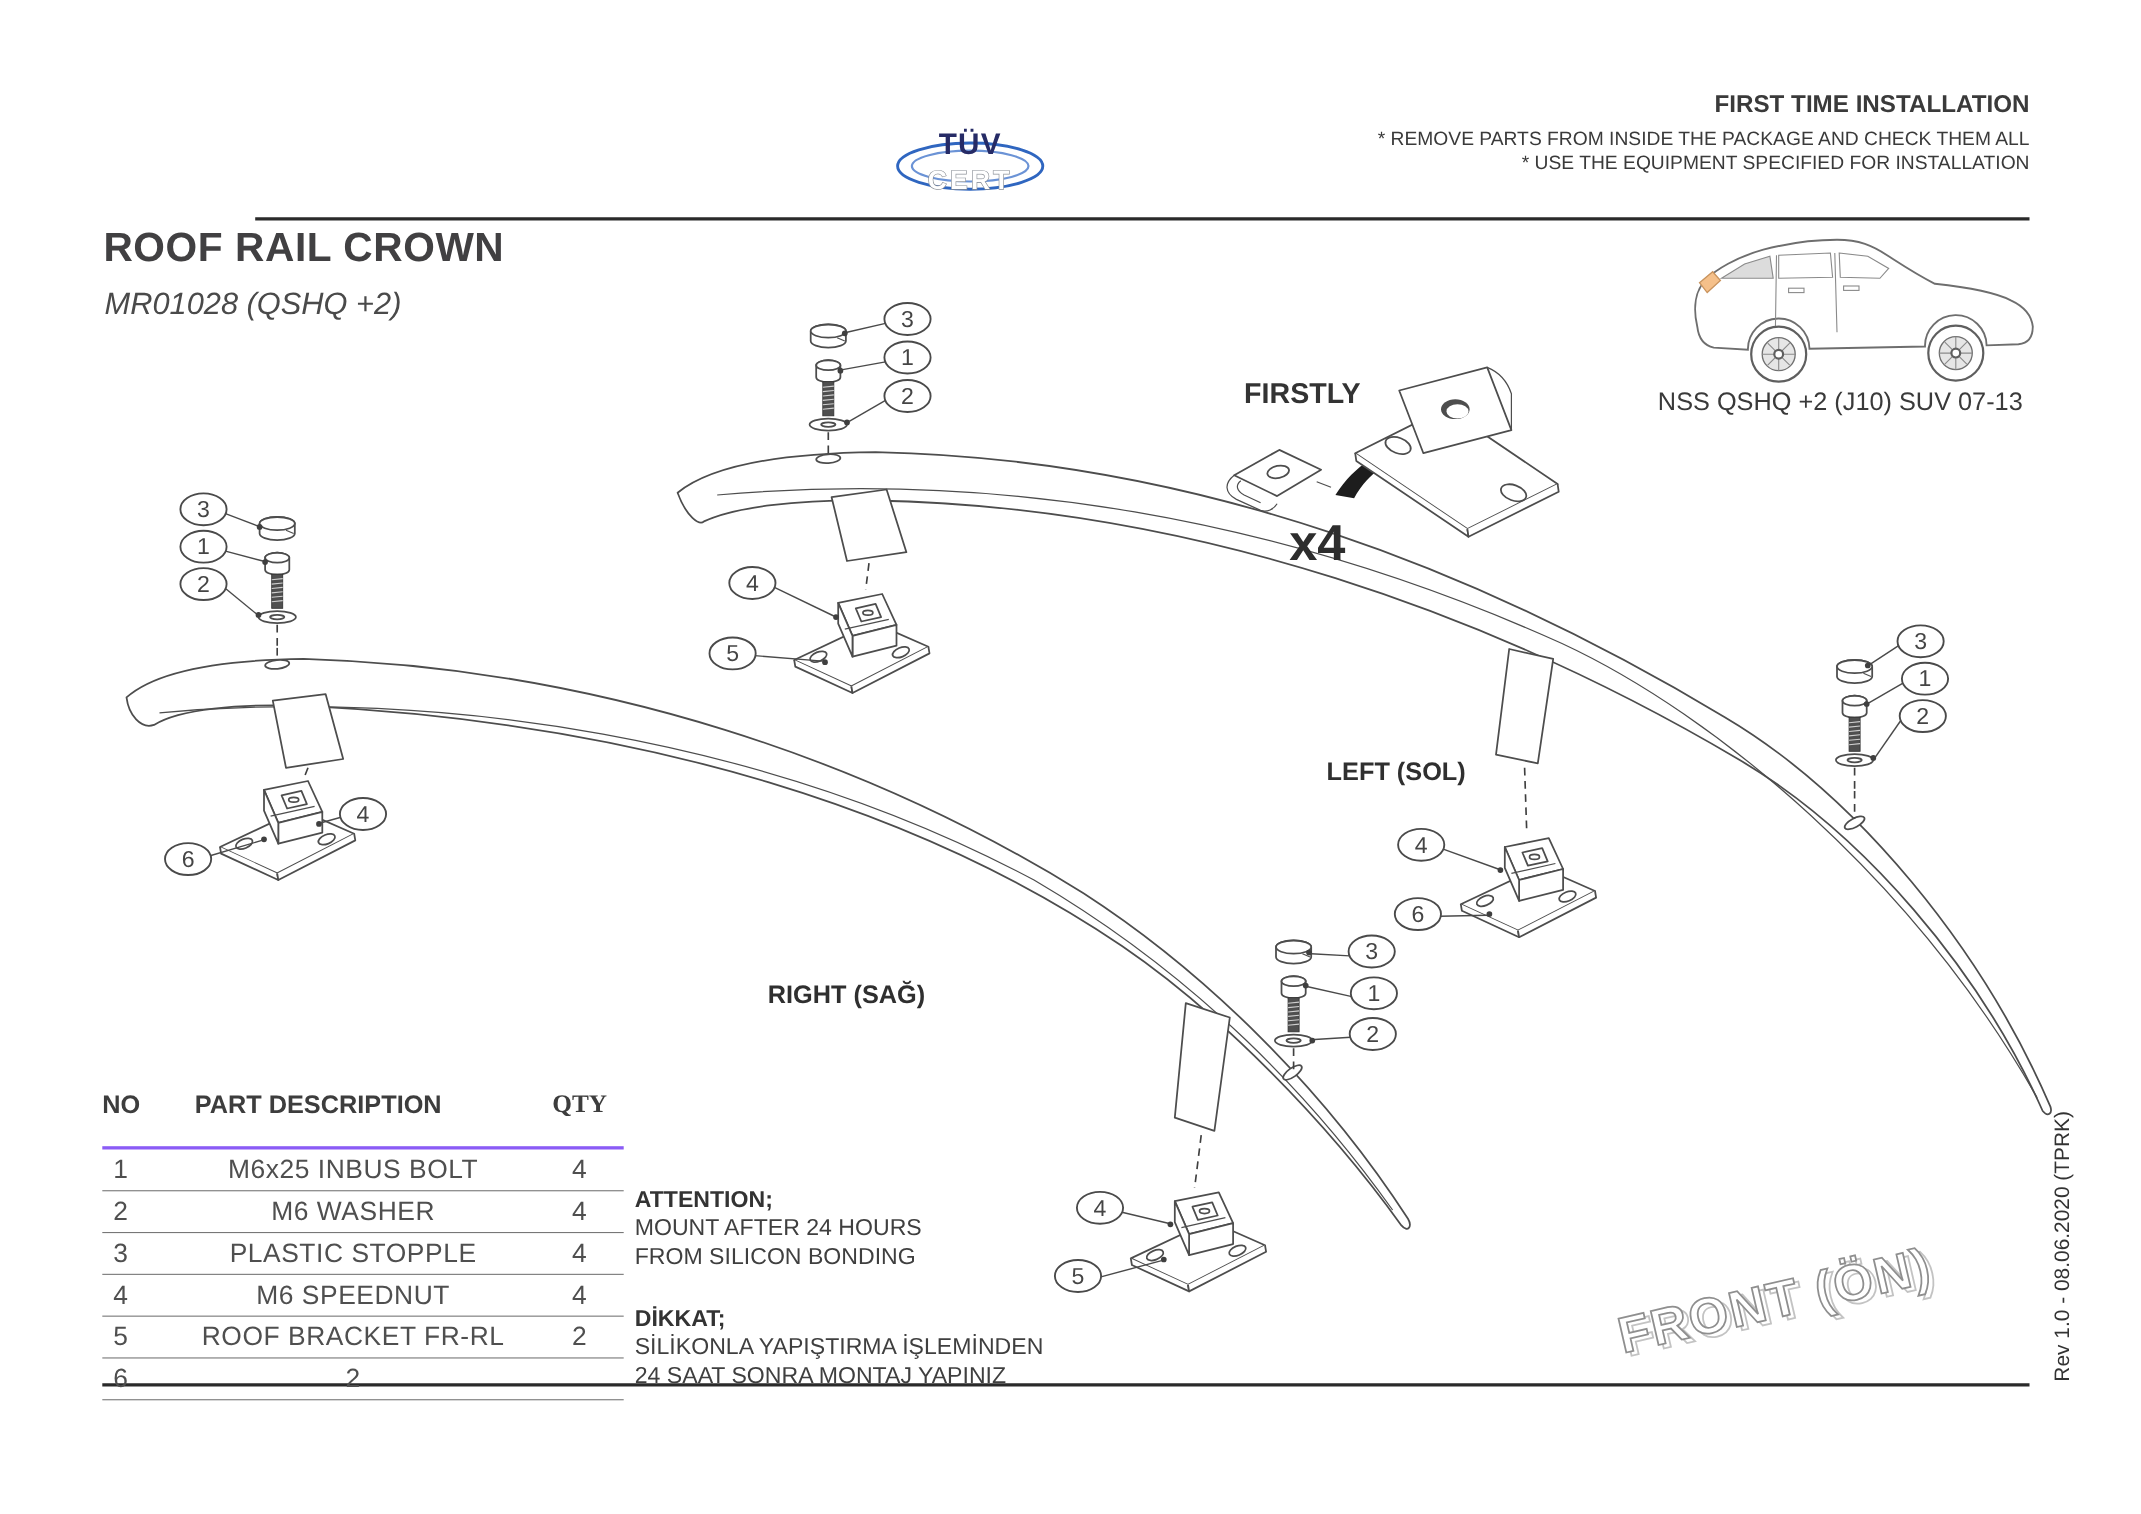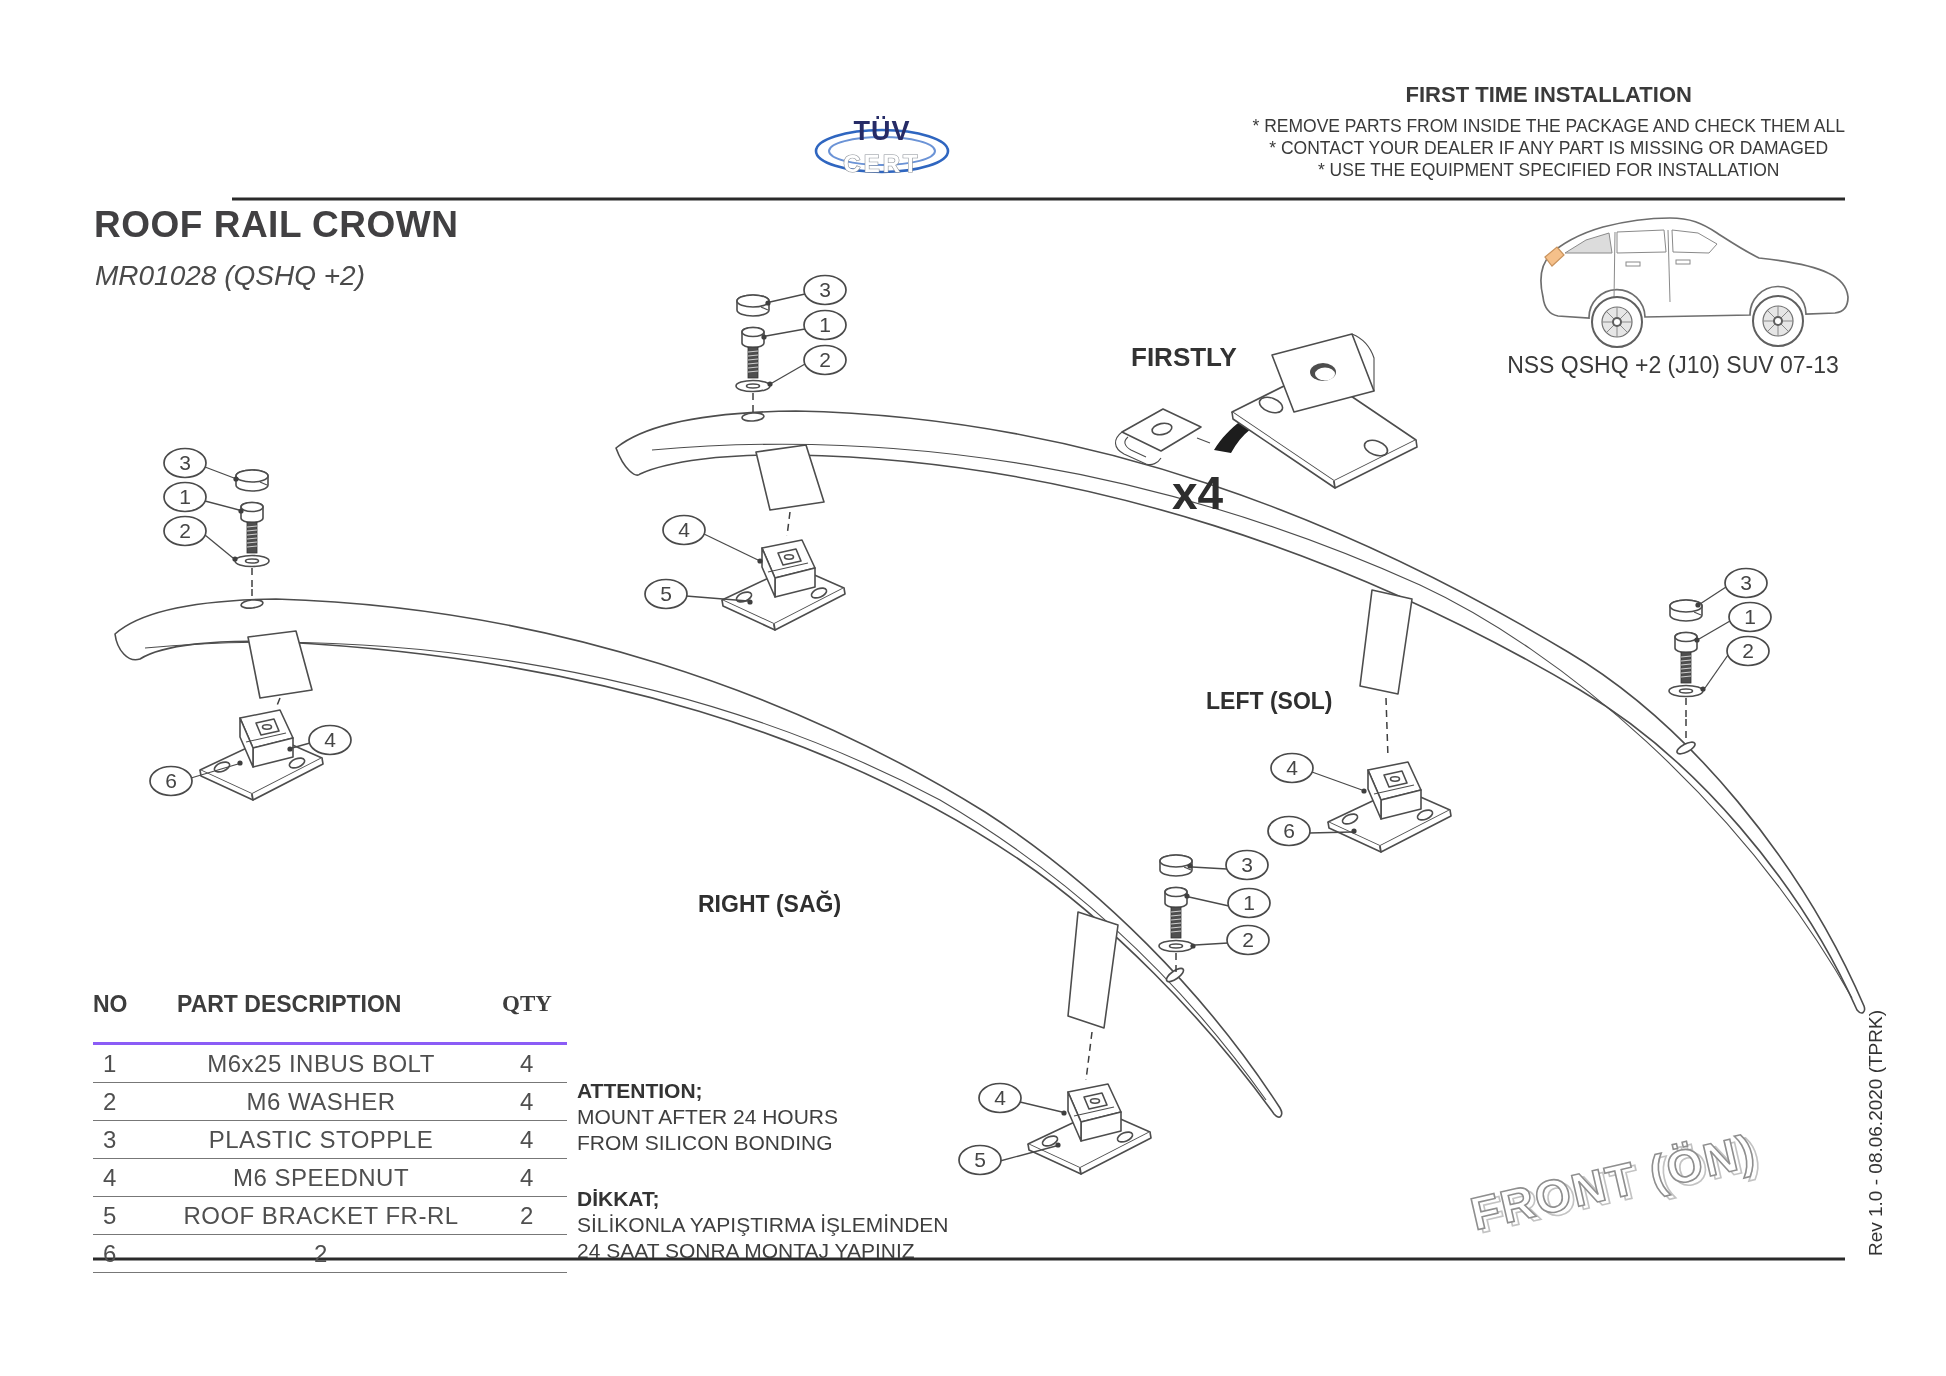--- a/index.html
+++ b/index.html
@@ -33,21 +33,21 @@
   .wheel{fill:#ffffff;stroke:#5f5f5f;stroke-width:2;}
   .rim{fill:#e6e6e6;stroke:#707070;stroke-width:1.2;}
 
   
   .front-text{font-size:46px;font-weight:bold;letter-spacing:2px;fill:#ffffff;
               stroke:#8f8f8f;stroke-width:1.6;text-anchor:middle;}
   .front-text-back{font-size:46px;font-weight:bold;letter-spacing:2px;fill:none;
               stroke:#c3c3c3;stroke-width:1.6;text-anchor:middle;}
 
   
-  .header-right{position:absolute;top:82px;right:101px;text-align:center;color:#3a3a3a;}
+  .header-right{position:absolute;top:82px;right:101px;text-align:right;color:#3a3a3a;}
   .fti{font-size:22px;font-weight:bold;margin-bottom:7px;}
   .bullet{font-size:17.5px;line-height:22px;}
 
   .doc-title{position:absolute;left:94px;top:204px;font-size:37px;font-weight:bold;
              color:#414042;letter-spacing:0.5px;}
   .doc-sub{position:absolute;left:95px;top:260px;font-size:28px;font-style:italic;color:#4a4a4a;}
 
   .veh-cap{position:absolute;left:1673px;top:352px;transform:translateX(-50%);
            font-size:23px;color:#3a3a3a;white-space:nowrap;}
 
@@ -319,21 +319,20 @@
 
     <g transform="rotate(-13 1613 1180)">
       <text class="front-text-back" x="1617" y="1202">FRONT (ÖN)</text>
       <text class="front-text" x="1613" y="1198">FRONT (ÖN)</text>
     </g>
   </svg>
 
   <div class="header-right">
     <div class="fti">FIRST TIME INSTALLATION</div>
     <div class="bullet">* REMOVE PARTS FROM INSIDE THE PACKAGE AND CHECK THEM ALL</div>
-    <div class="bullet">* CONTACT YOUR DEALER IF ANY PART IS MISSING OR DAMAGED</div>
     <div class="bullet">* USE THE EQUIPMENT SPECIFIED FOR INSTALLATION</div>
   </div>
 
   <div class="doc-title">ROOF RAIL CROWN</div>
   <div class="doc-sub">MR01028 (QSHQ +2)</div>
 
   <div class="veh-cap">NSS QSHQ +2 (J10) SUV 07-13</div>
 
   <div class="firstly">FIRSTLY</div>
   <div class="x4">x4</div>

